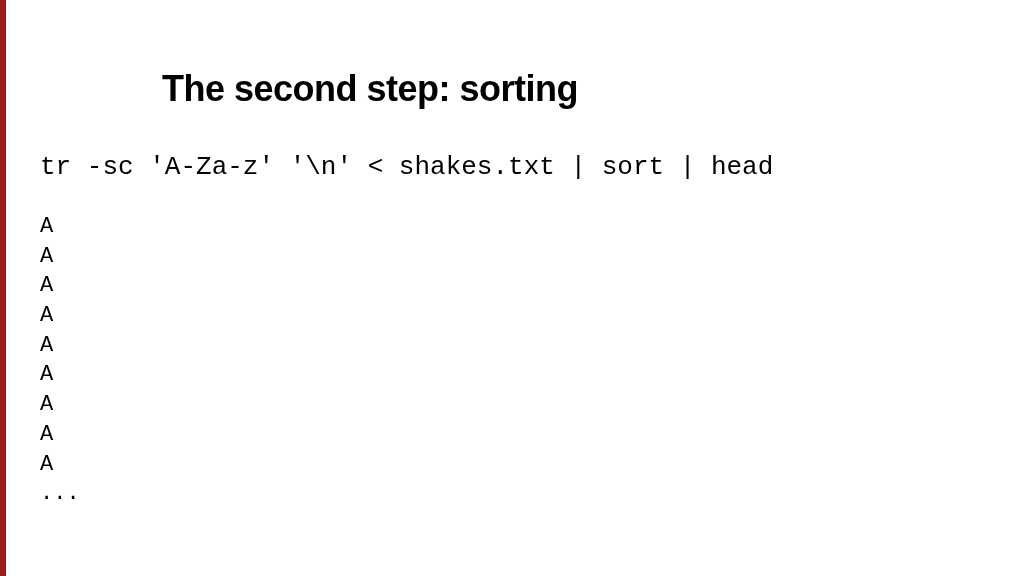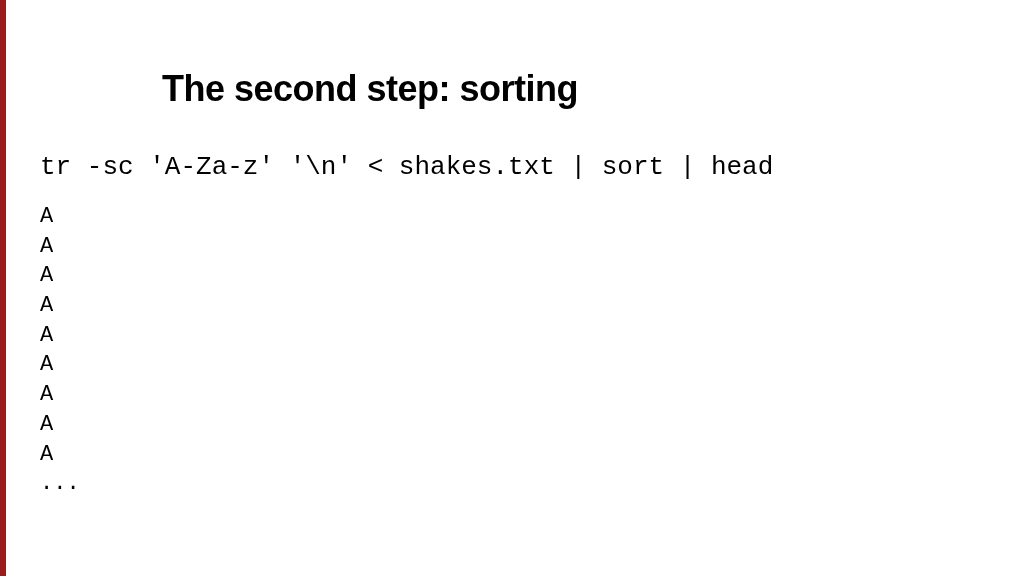--- a/index.html
+++ b/index.html
@@ -30,21 +30,21 @@
       font-weight: 700;
       color: #000000;
       margin-left: 122px;
       margin-bottom: 42px;
       letter-spacing: -0.5px;
     }
     .code-line {
       font-family: "Courier New", Courier, monospace;
       font-size: 26px;
       color: #000000;
-      margin-bottom: 20px;
+      margin-bottom: 30px;
       white-space: pre;
     }
     .output {
       font-family: "Courier New", Courier, monospace;
       font-size: 22px;
       color: #000000;
       line-height: 1.35;
       white-space: pre;
     }
   </style>

